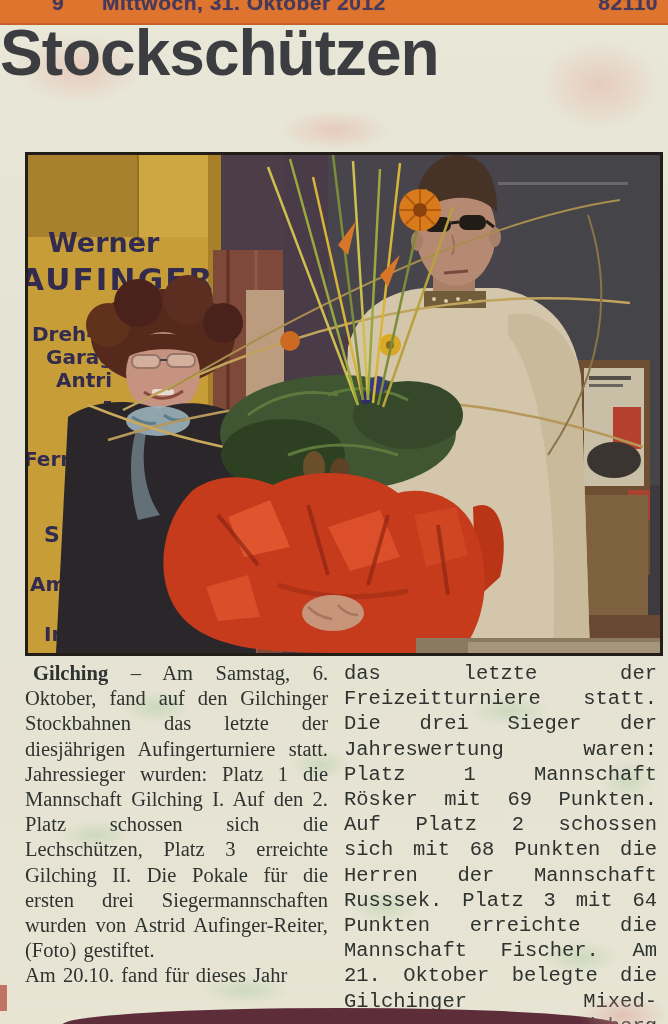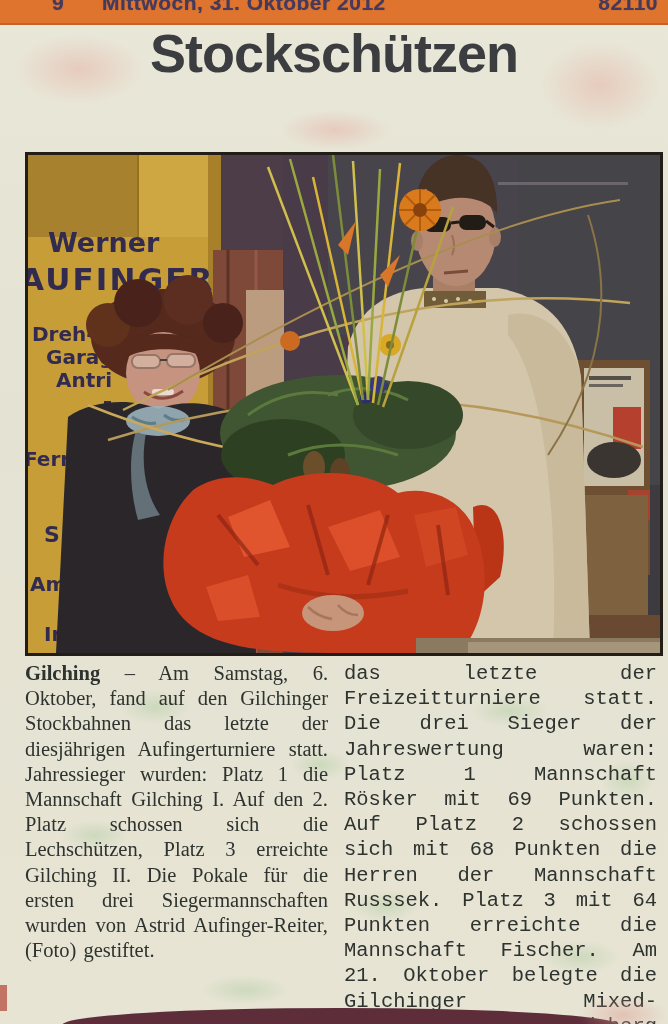--- a/index.html
+++ b/index.html
@@ -23,24 +23,23 @@
     font-weight:bold;font-size:21px;color:#453a5c;
     letter-spacing:.5px;white-space:nowrap;
     text-shadow:0 0 1px rgba(69,58,92,.6);
   }
   .mast-page{left:52px;}
   .mast-date{left:102px;}
   .mast-zip{right:10px;}
   
   .headline{
     position:absolute;left:0;top:26px;width:668px;
-    text-align:center;
     font-family:"Liberation Sans","DejaVu Sans",sans-serif;
     font-weight:bold;color:#3b3d41;
-    font-size:54px;line-height:55px;letter-spacing:-1px;
+    font-size:64px;line-height:55px;letter-spacing:-1px;
   }
   .pink-patch{position:absolute;border-radius:50%;
     background:radial-gradient(ellipse,rgba(228,170,158,.45) 0%,rgba(228,170,158,0) 70%);}
   .green-spot{position:absolute;border-radius:50%;
     background:radial-gradient(ellipse,rgba(150,195,140,.32) 0%,rgba(150,195,140,0) 70%);}
   
   .photo{
     position:absolute;left:25px;top:152px;width:632px;height:498px;
     border:3px solid #221d16;box-sizing:content-box;
     background:#4e3d48;
@@ -50,21 +49,21 @@
   .col{
     position:absolute;top:661px;
     font-family:"Liberation Serif",serif;
     font-size:20.5px;line-height:25.2px;color:#2e332f;
     text-align:justify;word-spacing:2px;
     hyphens:auto;-webkit-hyphens:auto;
   }
   .col p{margin:0;}
   .col-left{left:25px;width:303px;}
   .col-right{left:344px;width:313px;font-family:Liberation Mono, monospace;}
-  .lead-in{font-weight:bold;}
+  .lead-in{font-weight:bold;margin-left:8px;}
   .credit-line{text-align:center;font-weight:600;margin-top:0;}
   .credit-square{display:inline-block;width:12px;height:12px;background:#4d4d4d;
     margin-left:3px;vertical-align:-1px;}
   
   .scan-shadow{
     position:absolute;left:62px;top:1008px;width:556px;height:34px;
     background:#5d2e39;border-radius:50%;
   }
   .scan-pink{position:absolute;right:0;top:995px;width:90px;height:40px;
     background:radial-gradient(ellipse,rgba(220,160,150,.5) 0%,rgba(220,160,150,0) 70%);}
@@ -265,20 +264,21 @@
   <div class="green-spot" style="left:290px;top:750px;width:60px;height:30px;"></div>
   <div class="green-spot" style="left:60px;top:820px;width:70px;height:30px;"></div>
   <div class="green-spot" style="left:470px;top:695px;width:80px;height:32px;"></div>
   <div class="green-spot" style="left:600px;top:760px;width:55px;height:40px;"></div>
   <div class="green-spot" style="left:350px;top:890px;width:70px;height:32px;"></div>
   <div class="green-spot" style="left:540px;top:940px;width:80px;height:34px;"></div>
   <div class="green-spot" style="left:200px;top:975px;width:90px;height:30px;"></div>
 
   <div class="col col-left" lang="de">
     <p><span class="lead-in">Gilching</span> <span>– Am Samstag, 6. Oktober, fand auf den Gilchinger Stockbahnen das letzte der diesjährigen Aufingerturniere statt. Jahressieger wurden: Platz 1 die Mannschaft Gilching I. Auf den 2. Platz schossen sich die Lechschützen, Platz 3 erreichte Gilching II. Die Pokale für die ersten drei Siegermannschaften wurden von Astrid Aufinger-Reiter, (Foto) gestiftet.</span></p>
+    <p>Am 20.10. fand für dieses Jahr</p>
   </div>
 
   <div class="col col-right" lang="de">
     <p>das letzte der Freizeitturniere statt. Die drei Sieger der Jahreswertung waren: Platz 1 Mannschaft Rösker mit 69 Punkten. Auf Platz 2 schossen sich mit 68 Punkten die Herren der Mannschaft Russsek. Platz 3 mit 64 Punkten erreichte die Mannschaft Fischer. Am 21. Oktober belegte die Gilchinger Mixed-Mannschaft in Landsberg auf Eis den 4. Platz und erreichte somit den Bezirkspokal.</p>
     <p class="credit-line"><span>Foto:pr</span><span class="credit-square"></span></p>
   </div>
 
   <div class="scan-shadow"></div>
   <div class="scan-pink"></div>
   <div class="left-tick"></div>

